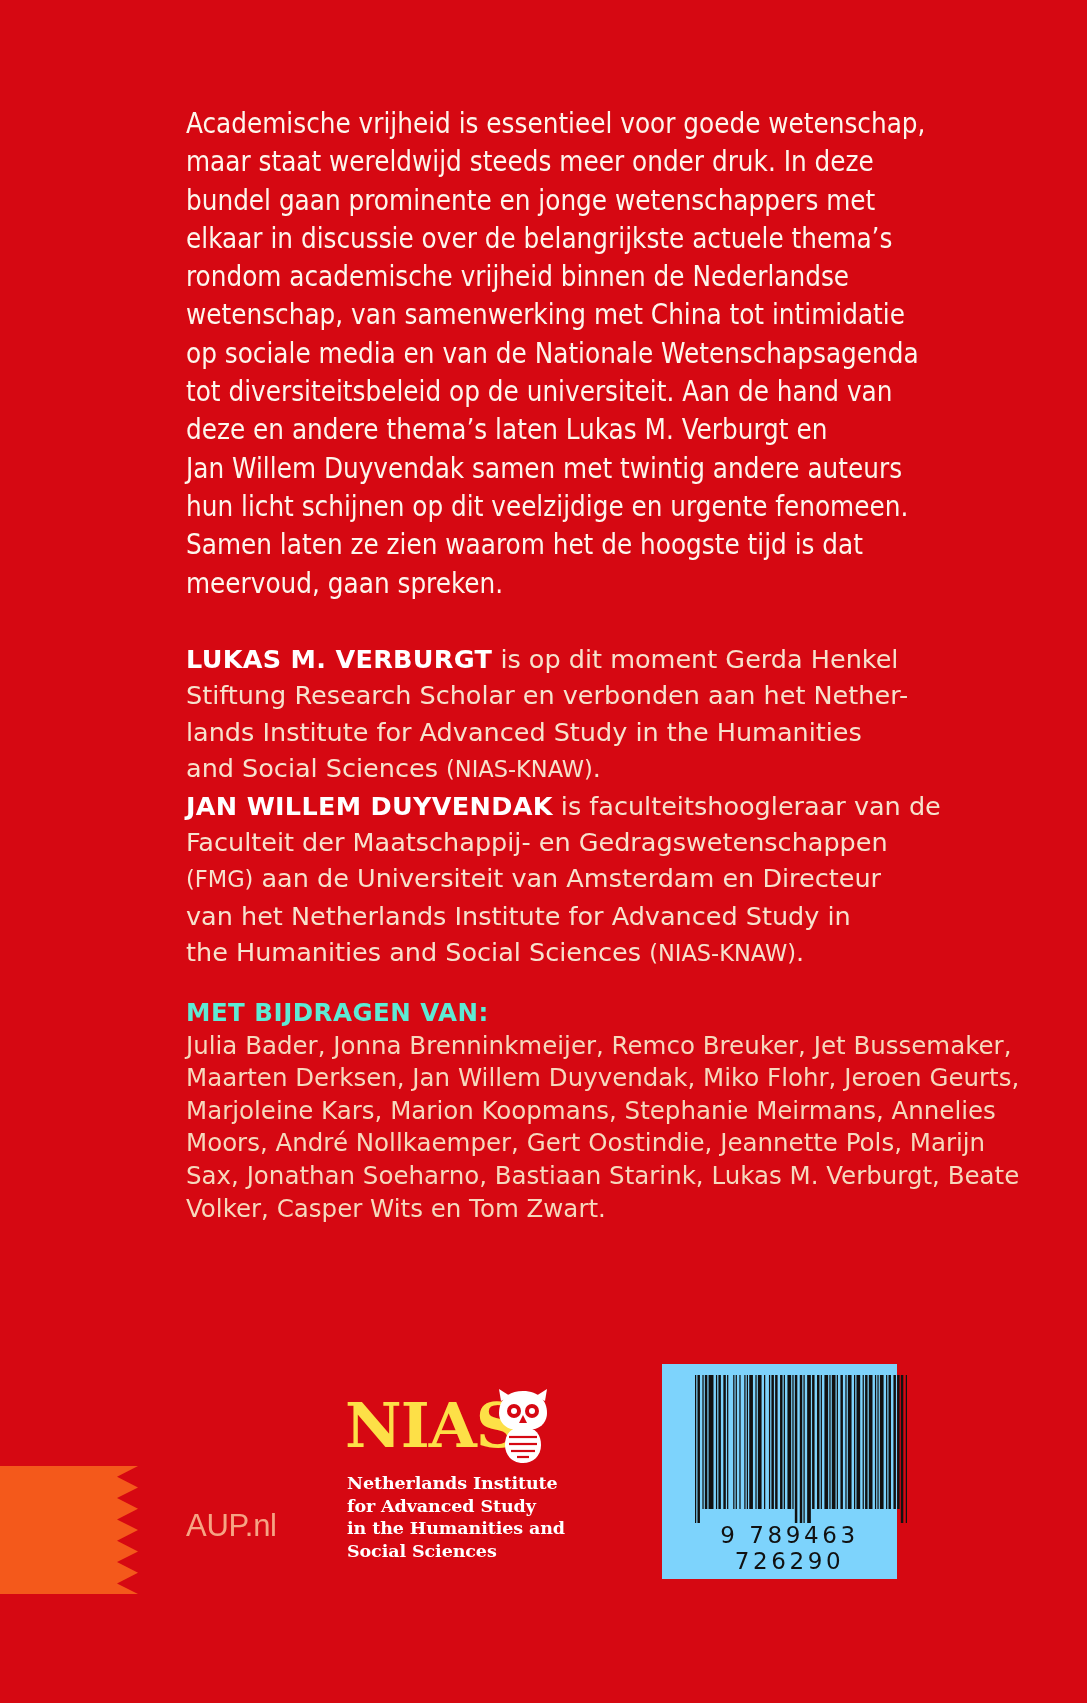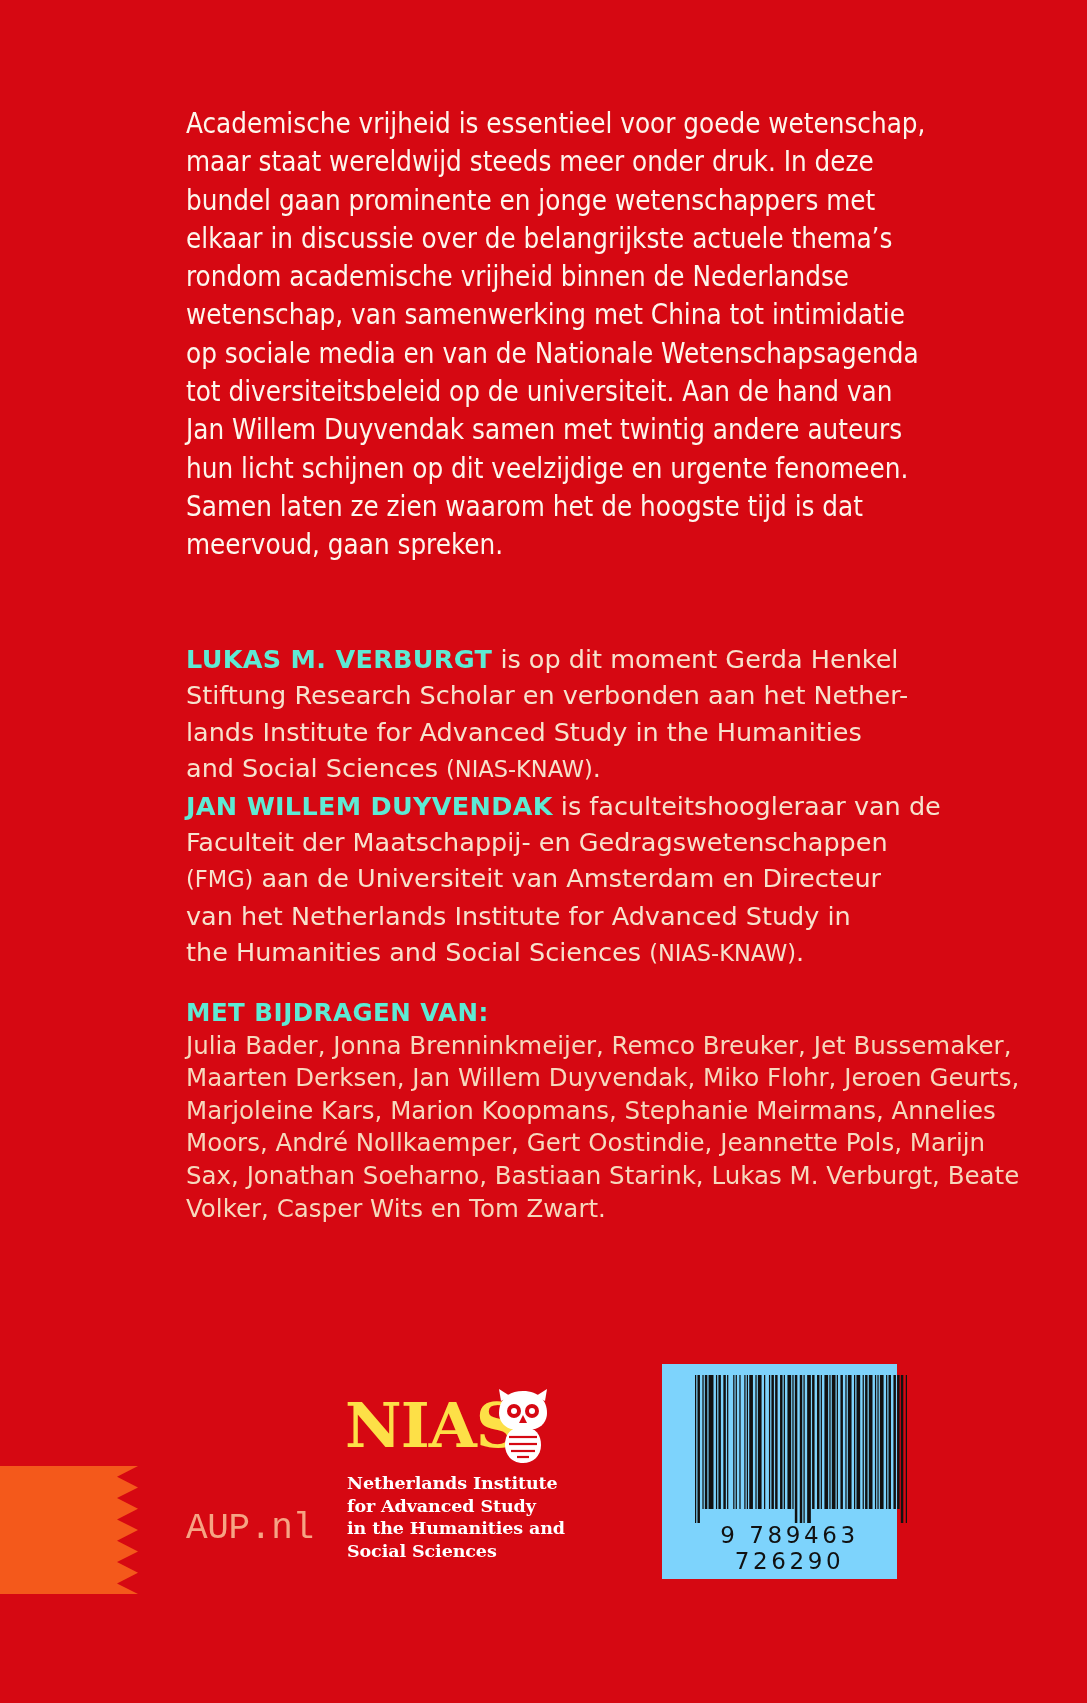--- a/index.html
+++ b/index.html
@@ -39,21 +39,21 @@
     width: 760px;
     color: #f7e2cd;
     font-size: 25.5px;
     line-height: 36.4px;
     font-weight: 400;
   }
   #bios .ln { display: block; white-space: pre; }
   #bios .nm {
     font-weight: 700;
     letter-spacing: 0.3px;
-    color: #5eead4;
+    color: #ffffff;
   }
   #bios .sm { font-size: 22.5px; }
   .bio-block + .bio-block { margin-top: 0; }
 
   
   #contribs {
     position: absolute;
     left: 186px;
     top: 997px;
     width: 775px;
@@ -87,24 +87,24 @@
     width: 21px;
     height: 128px;
   }
 
   
   #aup {
     position: absolute;
     left: 186px;
     top: 1508px;
     color: #f6a484;
-    font-size: 36px;
+    font-size: 31px;
     font-weight: 400;
     letter-spacing: -0.3px;
-    font-family: Liberation Mono, monospace;
+    font-family: Liberation Sans, sans-serif;
   }
 
   
   #nias {
     position: absolute;
     left: 345px;
     top: 1325px;
     width: 215px;
     height: 200px;
   }
@@ -174,20 +174,21 @@
 
   <div id="blurb">
       <span class="ln">Academische vrijheid is essentieel voor goede wetenschap,</span>
       <span class="ln">maar staat wereldwijd steeds meer onder druk. In deze</span>
       <span class="ln">bundel gaan prominente en jonge wetenschappers met</span>
       <span class="ln">elkaar in discussie over de belangrijkste actuele thema’s</span>
       <span class="ln">rondom academische vrijheid binnen de Nederlandse</span>
       <span class="ln">wetenschap, van samenwerking met China tot intimidatie</span>
       <span class="ln">op sociale media en van de Nationale Wetenschapsagenda</span>
       <span class="ln">tot diversiteitsbeleid op de universiteit. Aan de hand van</span>
+      <span class="ln">deze en andere thema’s laten Lukas M. Verburgt en</span>
       <span class="ln">Jan Willem Duyvendak samen met twintig andere auteurs</span>
       <span class="ln">hun licht schijnen op dit veelzijdige en urgente fenomeen.</span>
       <span class="ln">Samen laten ze zien waarom het de hoogste tijd is dat</span>
       <span class="ln">meervoud, gaan spreken.</span>
     </div>
 
   <div id="bios">
       <div class="bio-block">
         <span class="ln"><span class="nm">LUKAS M. VERBURGT</span><span> is op dit moment Gerda Henkel</span></span>
         <span class="ln"><span>Stiftung Research Scholar en verbonden aan het Nether-</span></span>

